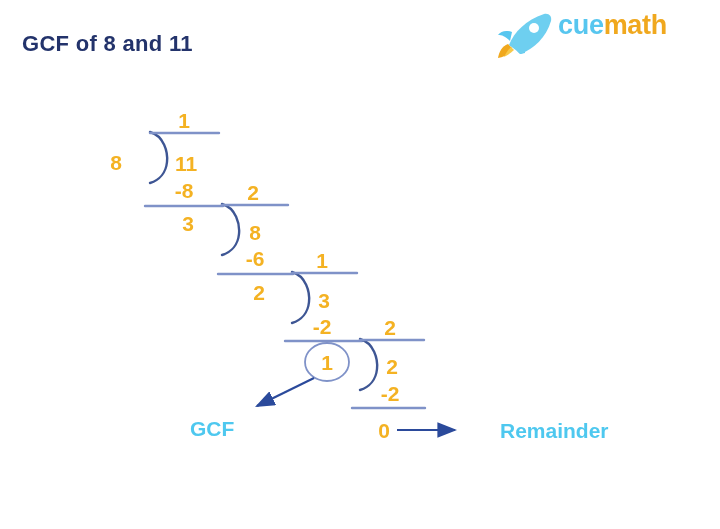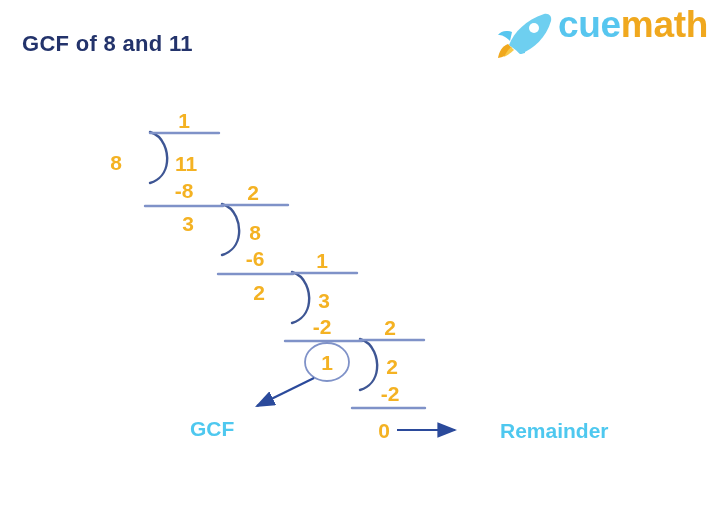--- a/index.html
+++ b/index.html
@@ -38,21 +38,21 @@
     position: absolute;
     left: 0;
     top: 2px;
     width: 58px;
     height: 50px;
   }
   #brand-logo .wordmark {
     position: absolute;
     left: 62px;
     top: 2px;
-    font-size: 37px;
+    font-size: 27px;
     font-weight: bold;
     letter-spacing: -0.3px;
     line-height: 30px;
     white-space: nowrap;
   }
   #brand-logo .wm-cue { color: #57c6ef; }
   #brand-logo .wm-math { color: #f0a81e; }
   #brand-logo .tagline {
     position: absolute;
     left: 63px;

